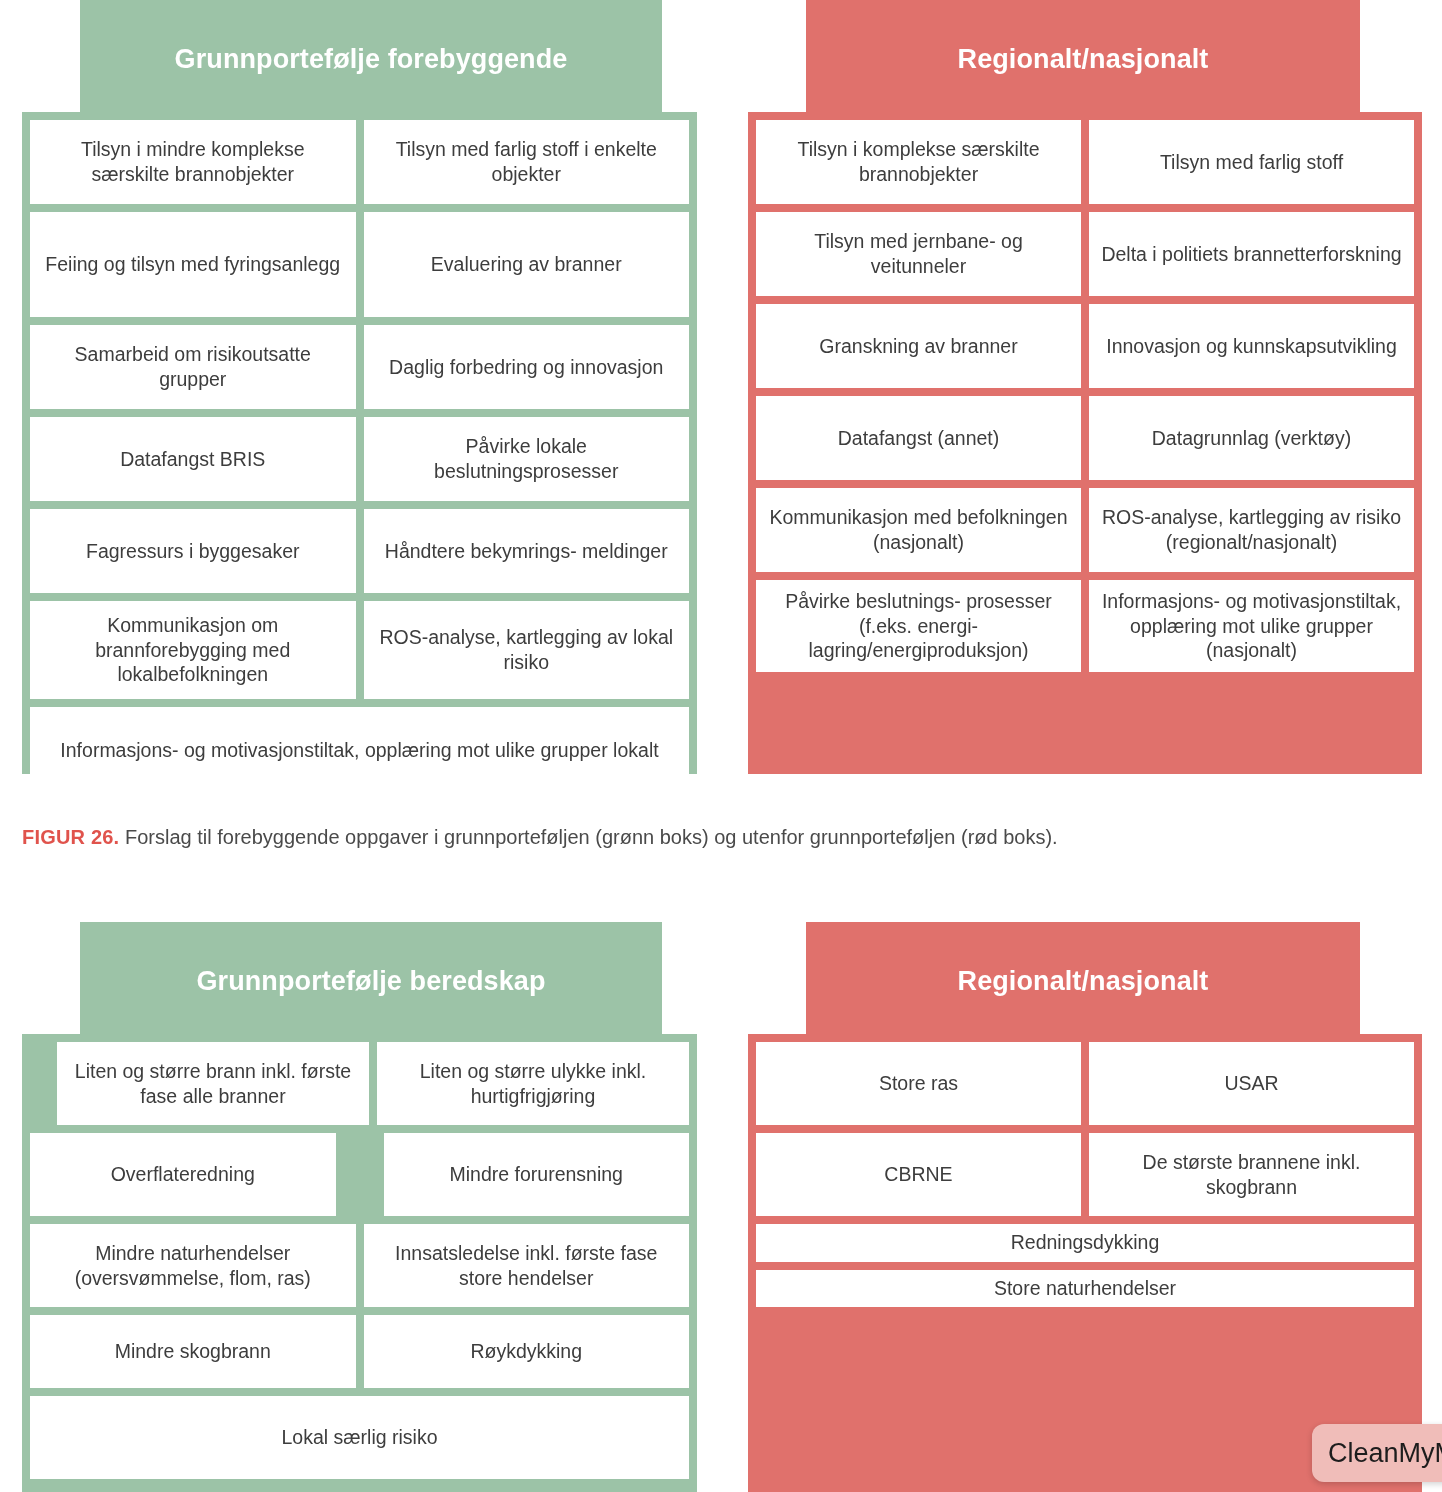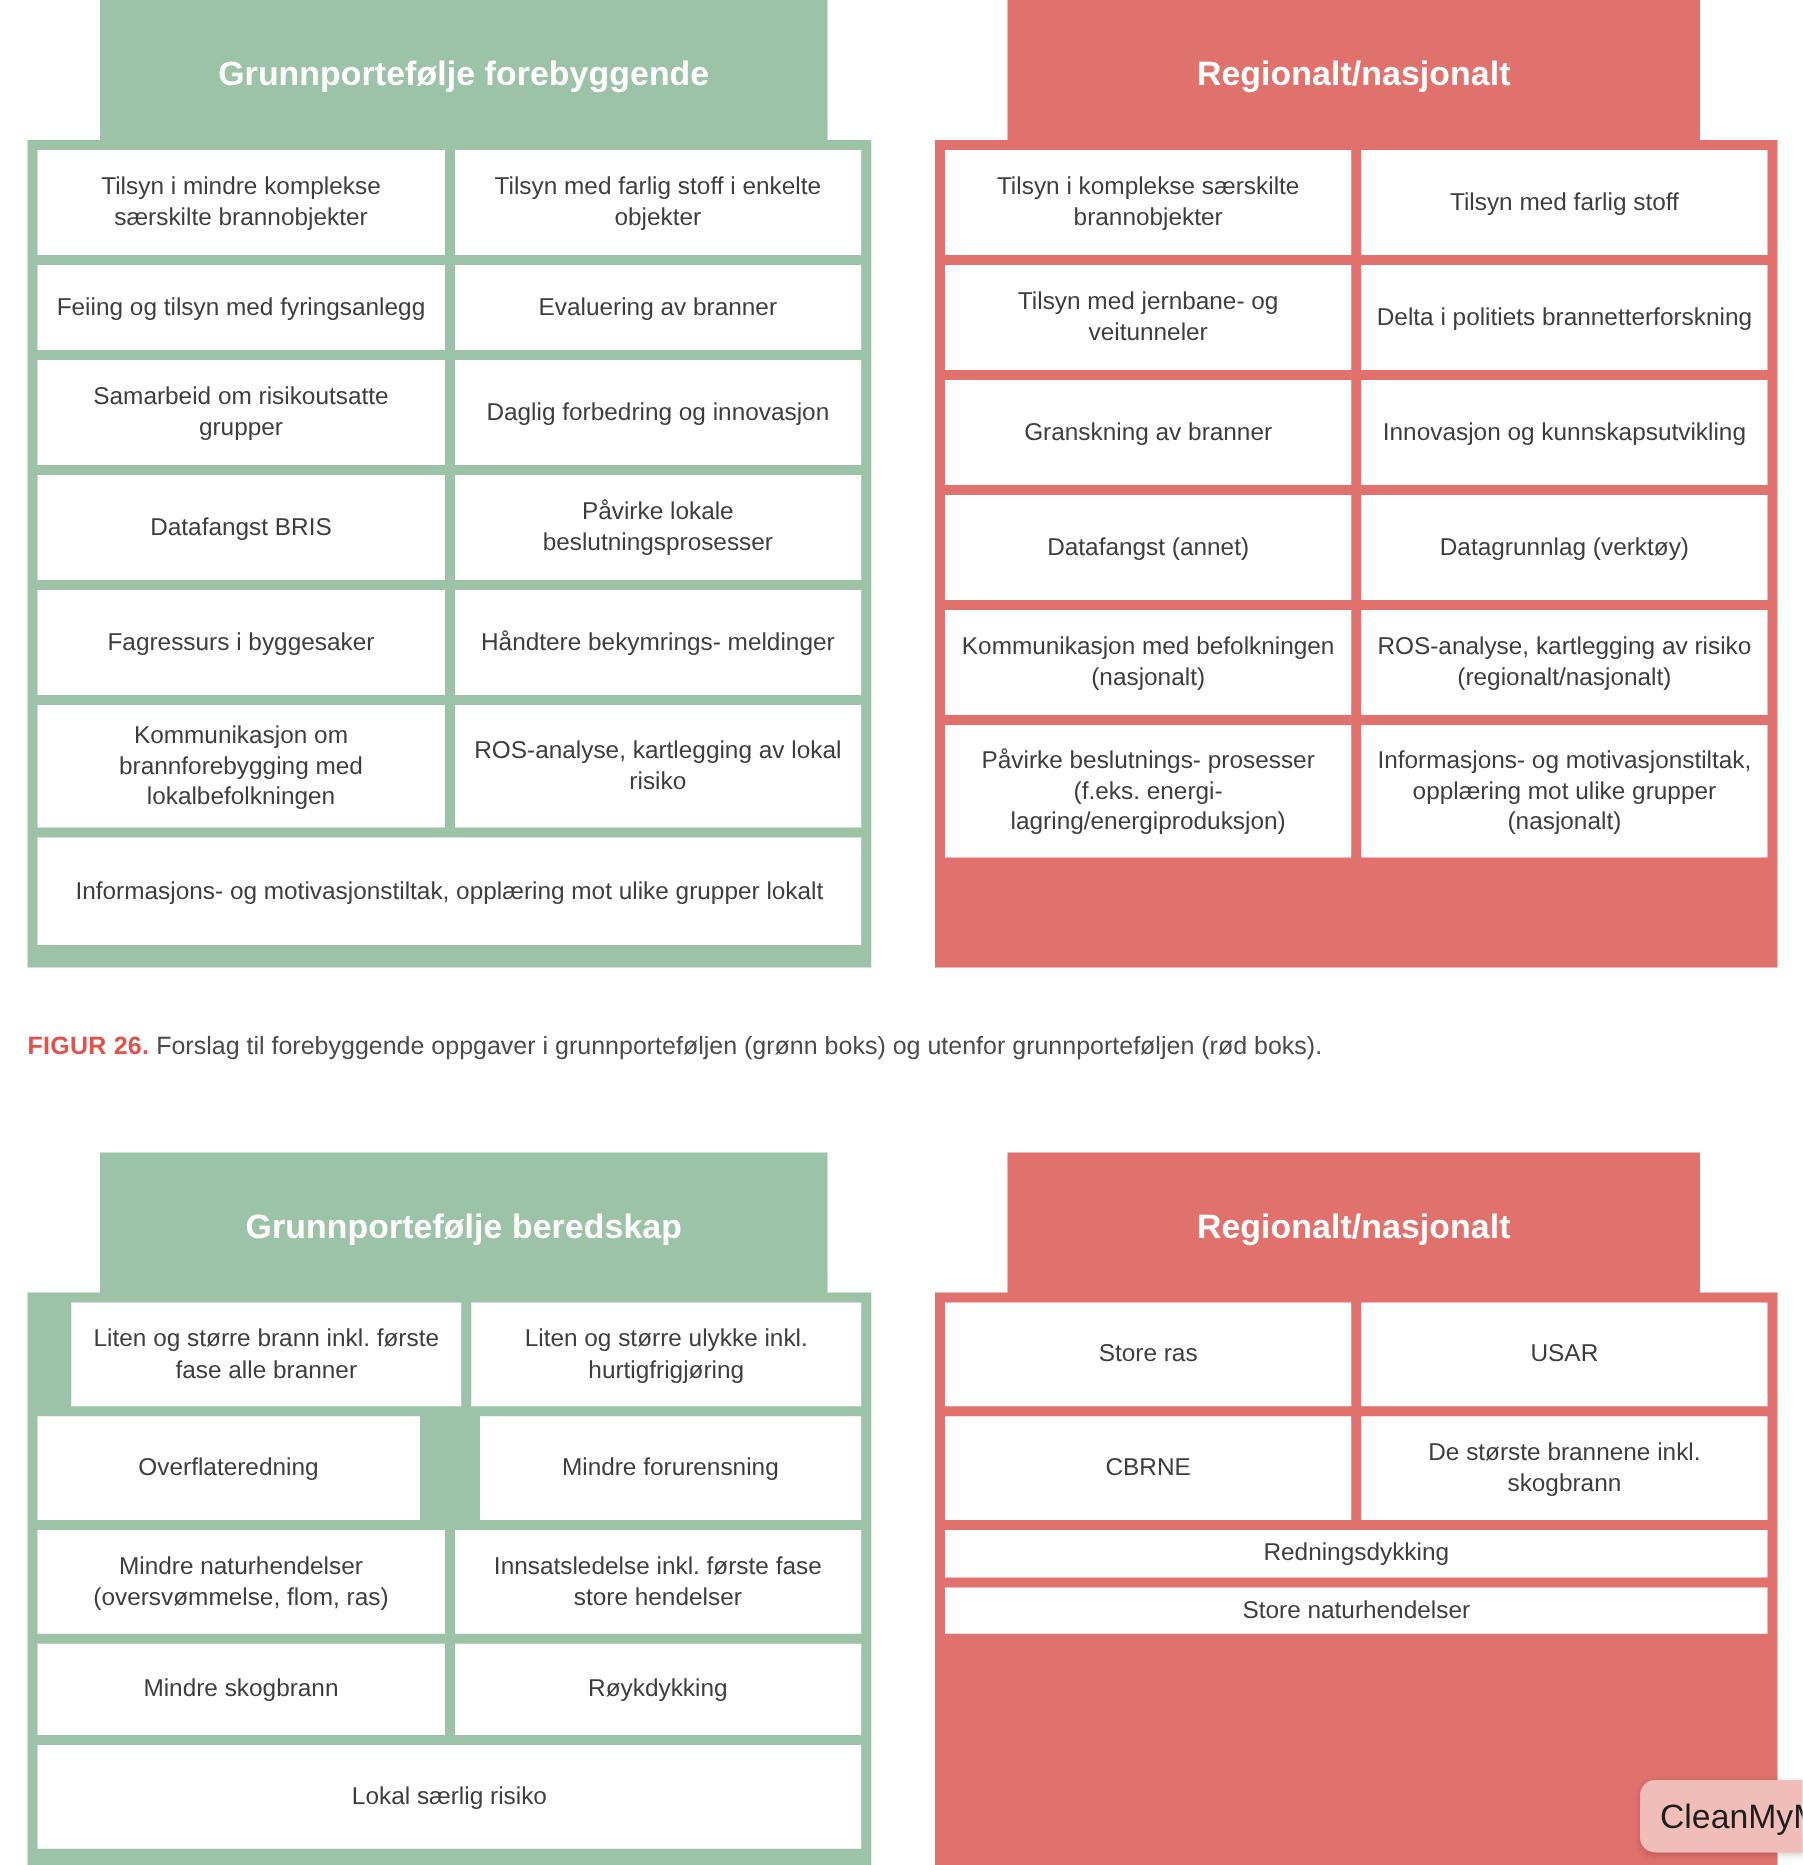--- a/index.html
+++ b/index.html
@@ -123,21 +123,21 @@
 
   <div class="panel" style="left:22px; top:0px; width:675px; height:774px;">
     <div class="panel-header" style="left:58px; top:0px; width:582px; height:119px; background:#9cc3a7;">
       <span class="panel-header-title">Grunnportefølje forebyggende</span>
     </div>
     <div class="panel-body" style="left:0px; top:112px; width:675px; height:662px; background:#9cc3a7;">
       <div class="row" style="height:84px;">
         <div class="cell">Tilsyn i mindre komplekse særskilte brannobjekter</div>
         <div class="cell">Tilsyn med farlig stoff i enkelte objekter</div>
       </div>
-      <div class="row" style="height:68px;border-radius:15px;">
+      <div class="row" style="height:105px;border-radius:15px;">
         <div class="cell">Feiing og tilsyn med fyringsanlegg</div>
         <div class="cell">Evaluering av branner</div>
       </div>
       <div class="row" style="height:84px;">
         <div class="cell">Samarbeid om risikoutsatte grupper</div>
         <div class="cell">Daglig forbedring og innovasjon</div>
       </div>
       <div class="row" style="height:84px;">
         <div class="cell">Datafangst BRIS</div>
         <div class="cell">Påvirke lokale beslutningsprosesser</div>
@@ -174,21 +174,21 @@
         <div class="cell">Innovasjon og kunnskapsutvikling</div>
       </div>
       <div class="row" style="height:84px;border-radius:10px;">
         <div class="cell">Datafangst (annet)</div>
         <div class="cell">Datagrunnlag (verktøy)</div>
       </div>
       <div class="row" style="height:84px;">
         <div class="cell">Kommunikasjon med befolkningen (nasjonalt)</div>
         <div class="cell">ROS-analyse, kartlegging av risiko (regionalt/nasjonalt)</div>
       </div>
-      <div class="row" style="height:106px;">
+      <div class="row" style="height:92px;">
         <div class="cell">Påvirke beslutnings- prosesser (f.eks. energi- lagring/energiproduksjon)</div>
         <div class="cell">Informasjons- og motivasjonstiltak, opplæring mot ulike grupper (nasjonalt)</div>
       </div>
     </div>
   </div>
 
   <div class="caption" style="left:22px; top:826px;">
     <span class="fignum">FIGUR 26.</span>
     <span class="captext">Forslag til forebyggende oppgaver i grunnporteføljen (grønn boks) og utenfor grunnporteføljen (rød boks).</span>
   </div>

